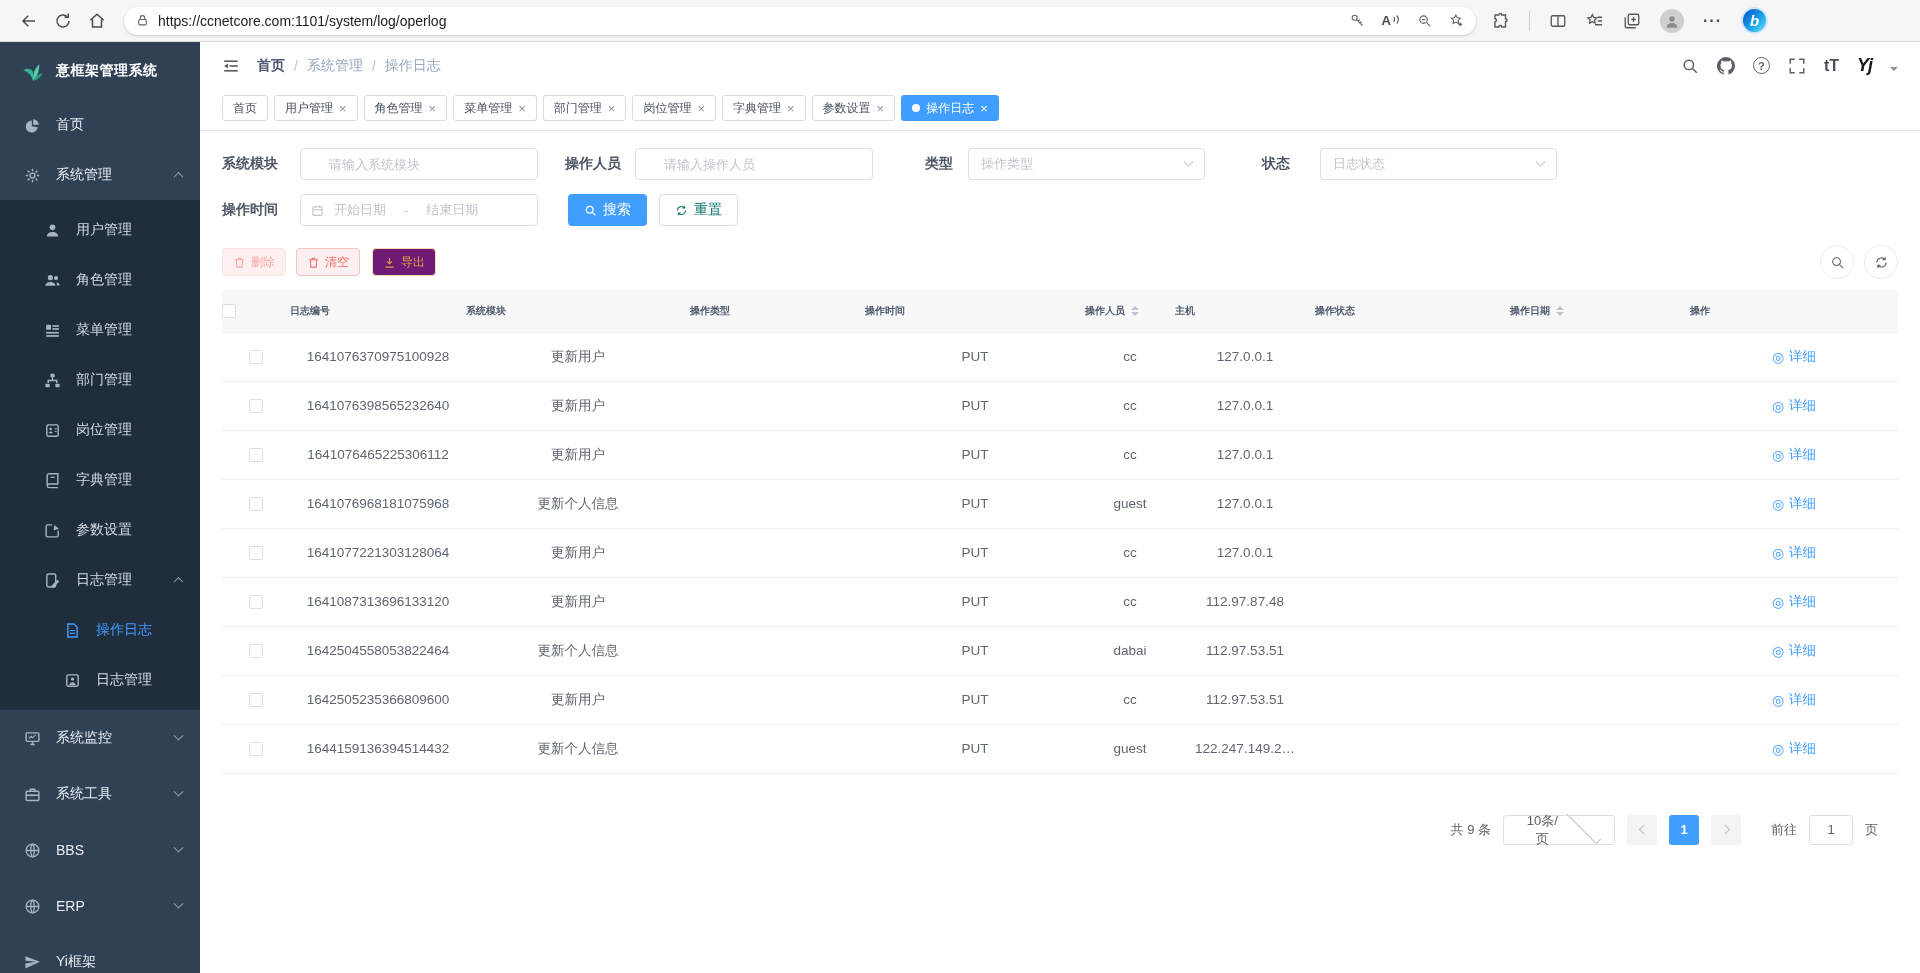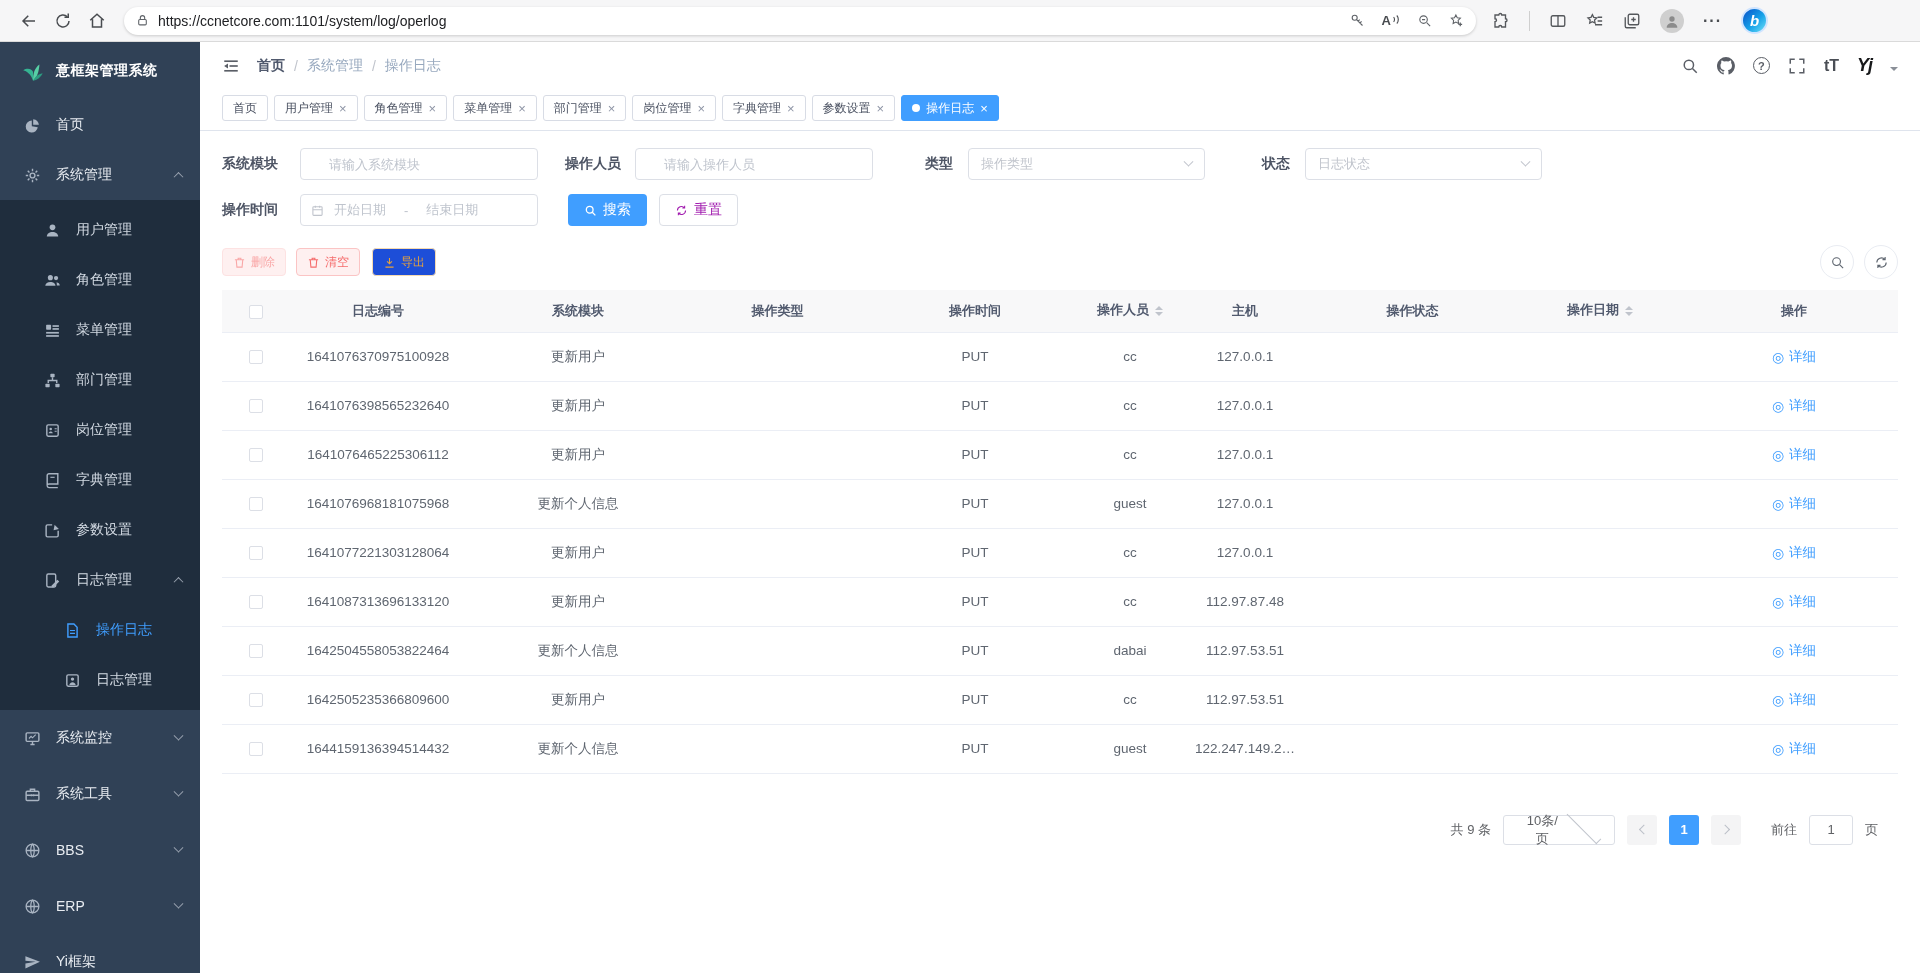--- a/index.html
+++ b/index.html
@@ -95,34 +95,34 @@
   .f-select { width:237px; display:flex; align-items:center; padding:0 12px; cursor:pointer; }
   .f-select .ph { color:#c0c4cc; flex:1; }
   .schev { width:7px; height:7px; border-right:1.4px solid #c0c4cc; border-bottom:1.4px solid #c0c4cc;
     transform:rotate(45deg) translate(-2px,-2px); }
   .f-date { width:238px; display:flex; align-items:center; padding:8px 10px; gap:10px; cursor:pointer; }
   .f-date .cal { color:#c0c4cc; display:flex; }
   .f-date .ph { color:#bfc4cd; font-size:13px; }
   .btn { display:inline-flex; align-items:center; justify-content:center; gap:6px;
     border-radius:4px; cursor:pointer; border:1px solid transparent; font-size:14px; }
   .btn-search { height:32px; padding:0 15px; background:#409eff; color:#fff; }
-  .btn-reset { height:32px; padding:0 15px; background:#fff; border-color:#dcdfe6; color:#a21caf; }
+  .btn-reset { height:32px; padding:0 15px; background:#fff; border-color:#dcdfe6; color:#0f766e; }
 
   .toolbar { display:flex; align-items:center; margin:19px 0 11px; }
   .btn-sm { height:28px; padding:0 10px; font-size:12px; gap:5px; }
   .btn-del { background:#fef0f0; border-color:#fde2e2; color:#f9a7a7; cursor:not-allowed; }
   .btn-clear { background:#fef0f0; border-color:#fbc4c4; color:#f56c6c; margin-left:10px; }
-  .btn-export { background:#1d4ed8; border-color:#f5dab1; color:#e6a23c; margin-left:12px; }
+  .btn-export { background:#701a75; border-color:#f5dab1; color:#e6a23c; margin-left:12px; }
   .tool-right { margin-left:auto; display:flex; gap:10px; }
   .circle-btn { width:34px; height:34px; border-radius:50%; border:1px solid #e9ecf2; background:#fff;
     color:#5f6670; display:flex; align-items:center; justify-content:center; cursor:pointer; }
 
   table { width:100%; border-collapse:collapse; table-layout:fixed; }
-  thead th { background:#f8f8f9; height:42px; font-size:13px; font-weight:700; color:#515a6e;
-    text-align:center; border-bottom:1px solid #ebeef5; white-space:nowrap; }
+  thead th { background:#f8f8f9; height:42px; font-size:10px; font-weight:700; color:#515a6e;
+    text-align:left; border-bottom:1px solid #ebeef5; white-space:nowrap; }
   tbody td { height:49px; font-size:13.5px; color:#5f6670; text-align:center;
     border-bottom:1px solid #ebeef5; white-space:nowrap; overflow:hidden; text-overflow:ellipsis; }
   .cb { width:14px; height:14px; border:1px solid #dcdfe6; border-radius:2px;
     display:inline-block; background:#fff; cursor:pointer; vertical-align:middle; }
   .sorter { display:inline-flex; flex-direction:column; margin-left:6px; vertical-align:middle; cursor:pointer; }
   .sorter i { width:0; height:0; border:4.5px solid transparent; display:block; }
   .sorter .up { border-bottom-color:#c0c4cc; margin-bottom:2px; }
   .sorter .dn { border-top-color:#c0c4cc; }
   .detail-link { color:#409eff; display:inline-flex; align-items:center; gap:5px;
     cursor:pointer; text-decoration:none; font-size:13.5px; }
@@ -522,21 +522,21 @@
           <span class="f-label" style="width:64px">系统模块</span>
           <input class="f-input" style="margin-left: 14px;" placeholder="请输入系统模块">
           <span class="f-label" style="margin-left:27px">操作人员</span>
           <input class="f-input" style="margin-left: 14px;" placeholder="请输入操作人员">
           <span class="f-label" style="margin-left:52px">类型</span>
           <div class="f-select" style="margin-left:15px">
             <span class="ph">操作类型</span>
             <span class="schev"></span>
           </div>
           <span class="f-label" style="margin-left:57px">状态</span>
-          <div class="f-select" style="margin-left:15px">
+          <div class="f-select" style="margin-left:30px">
             <span class="ph">日志状态</span>
             <span class="schev"></span>
           </div>
         </div>
 
         <div class="filter-row">
           <span class="f-label" style="width:64px">操作时间</span>
           <div class="f-date" style="margin-left:14px">
             <span class="cal">
               <svg class="svg14" viewBox="0 0 24 24" fill="none" stroke="currentColor" stroke-width="2">

